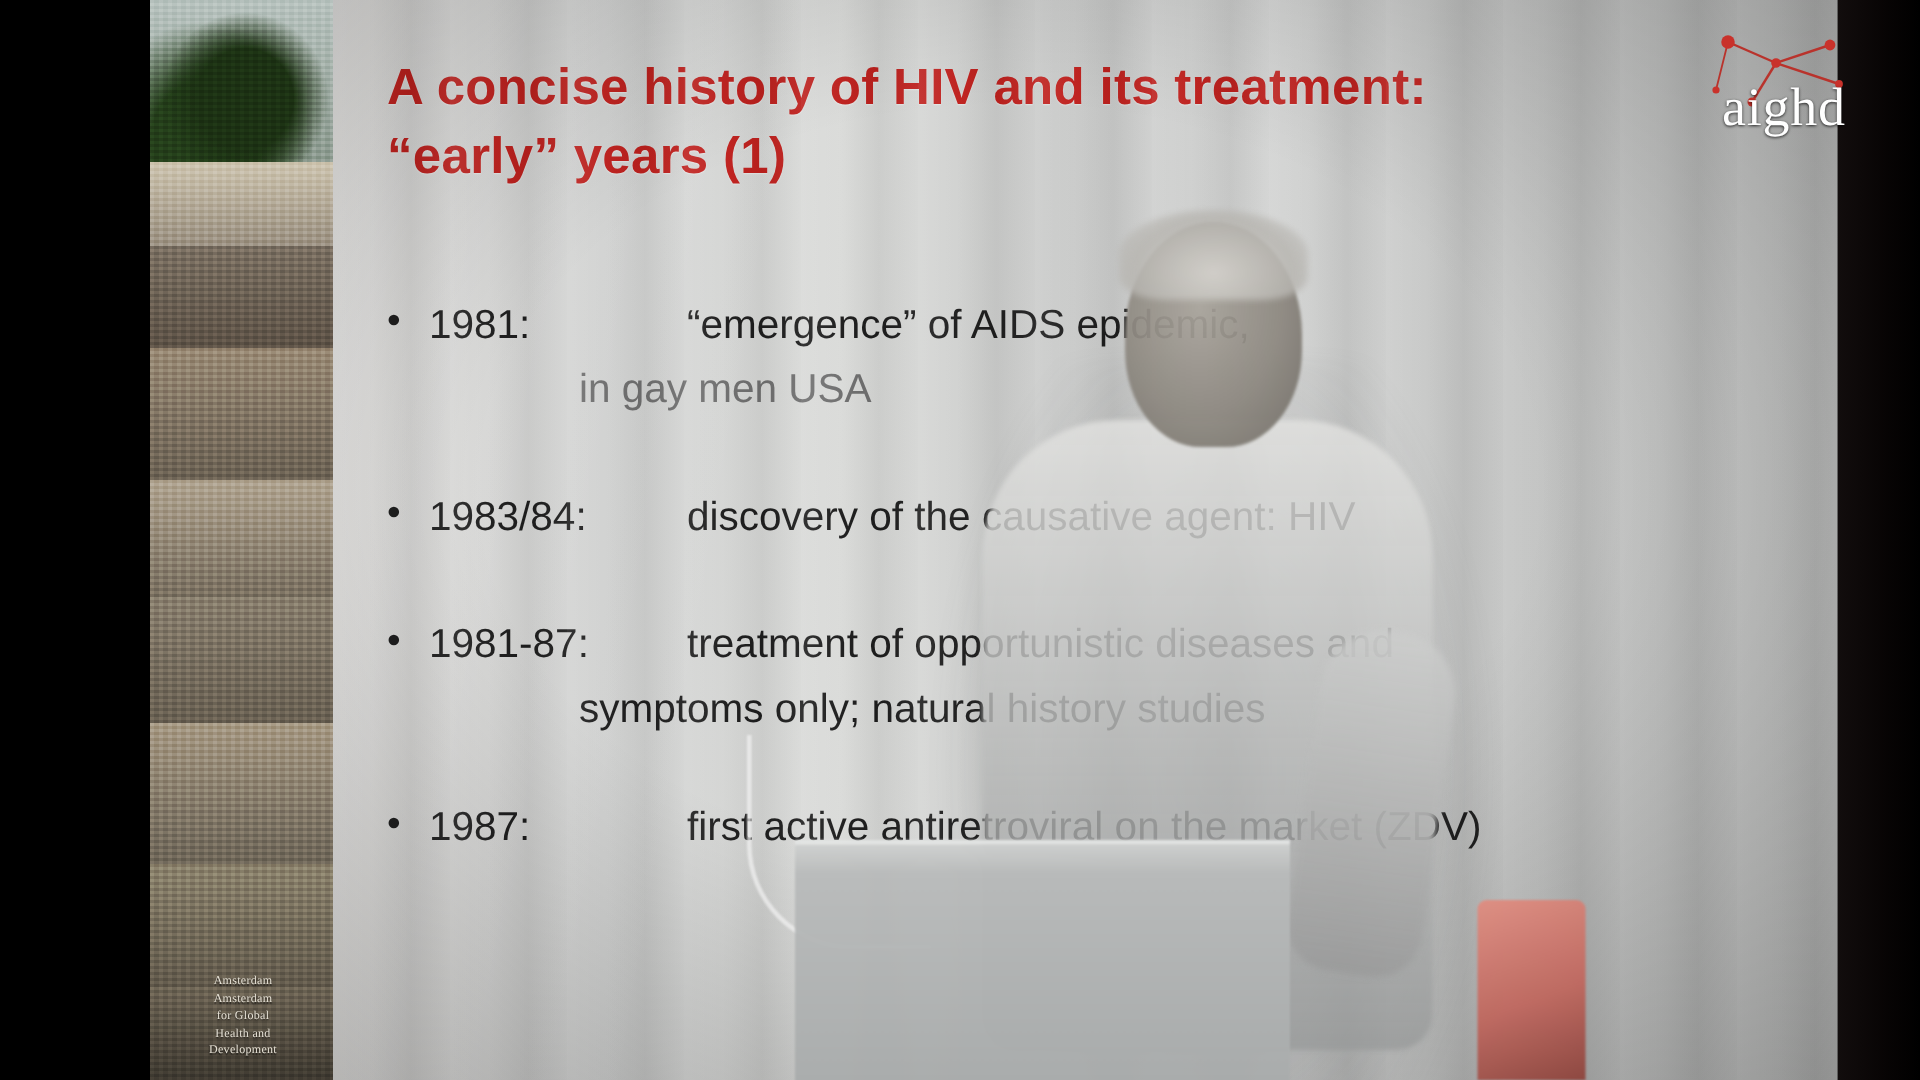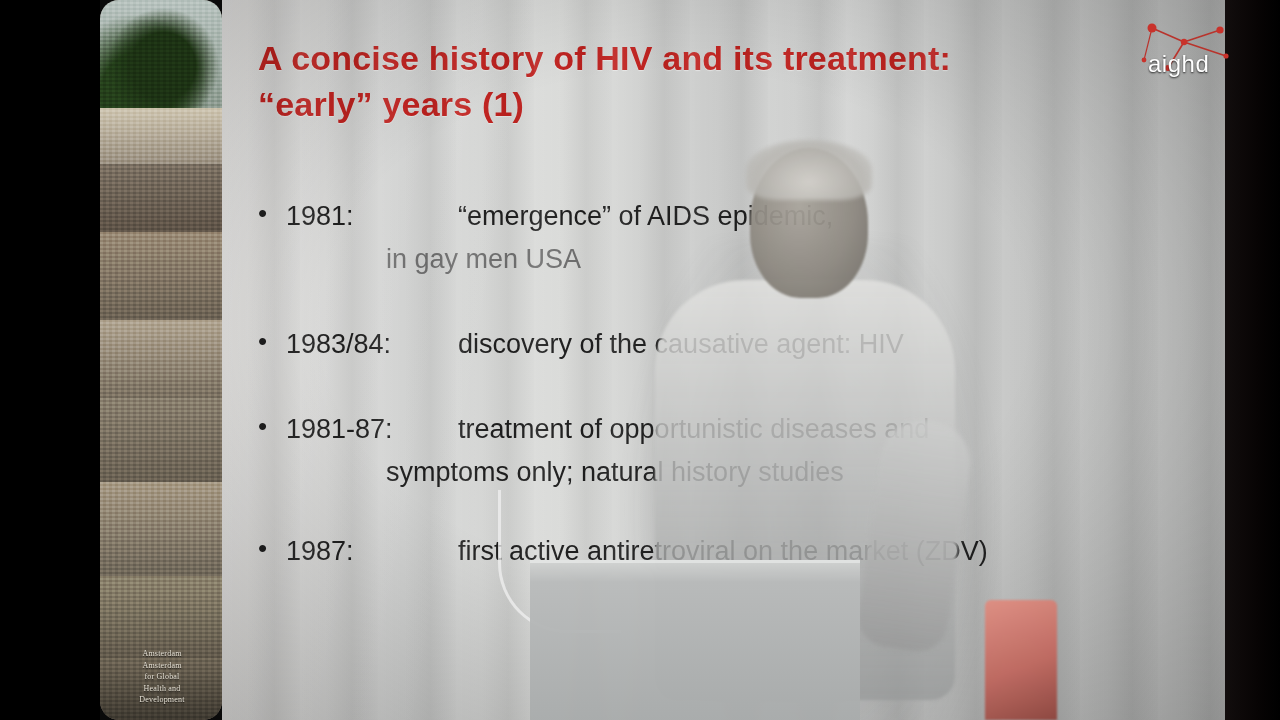--- a/index.html
+++ b/index.html
@@ -36,21 +36,20 @@
     background: linear-gradient(90deg, #120d0d 0%, #070404 60%, #000 100%);
   }
 
   
   .photo-strip {
     position: absolute;
     left: 100px; top: 0;
     width: 122px; height: 720px;
     overflow: hidden;
     background: #6b6257;
-    border-radius: 19px;
   }
   .photo-strip .band {
     position: absolute;
     left: 0; width: 100%;
   }
   .ps-sky   { top: 0;    height: 110px; background: linear-gradient(180deg,#b9c4c0,#8d9b90); }
   .ps-tree  { top: 0;    height: 120px;
                background: radial-gradient(ellipse at 52% 55%, #1d3314 0 36%, rgba(29,51,20,0) 62%),
                            radial-gradient(ellipse at 30% 78%, #25401b 0 30%, rgba(37,64,27,0) 60%); }
   .ps-b1 { top: 108px; height: 58px;  background: linear-gradient(180deg,#cfc6b2,#9b9182); }
@@ -234,23 +233,23 @@
   
   .logo {
     position: absolute;
     right: 28px; top: 20px;
     width: 128px; height: 78px;
   }
   .logo-text {
     position: absolute;
     left: 24px; top: 30px;
     color: #ffffff;
-    font-size: 24px;
+    font-size: 36px;
     letter-spacing: .5px;
-    font-family: Liberation Sans, sans-serif;
+    font-family: Liberation Serif, serif;
     text-shadow: 0 1px 2px rgba(0,0,0,.8);
   }
   .logo svg { position: absolute; left: 0; top: 0; }
 </style>
 </head>
 <body>
 
 <div id="stage">
 
   <div class="room-left"></div>

